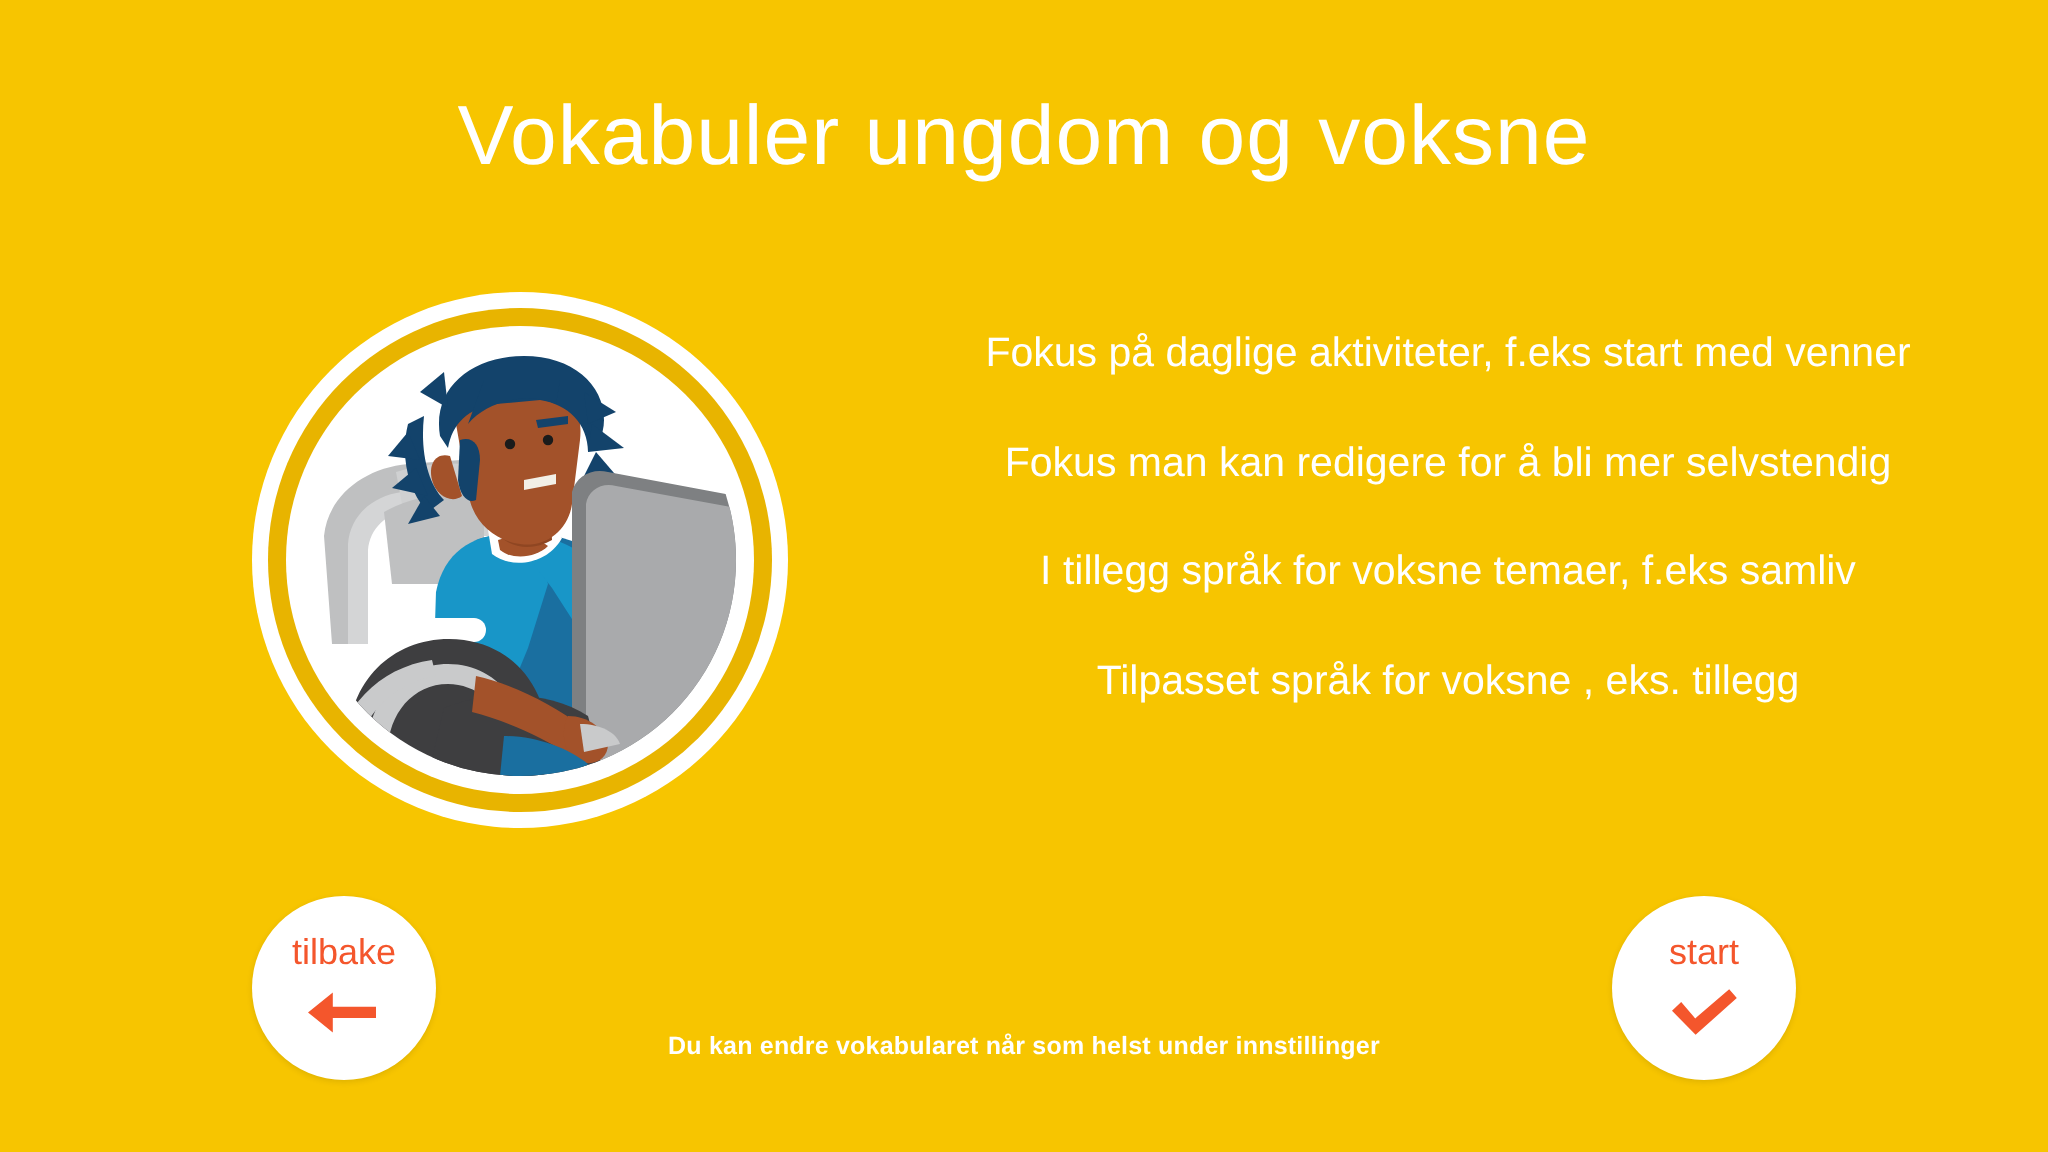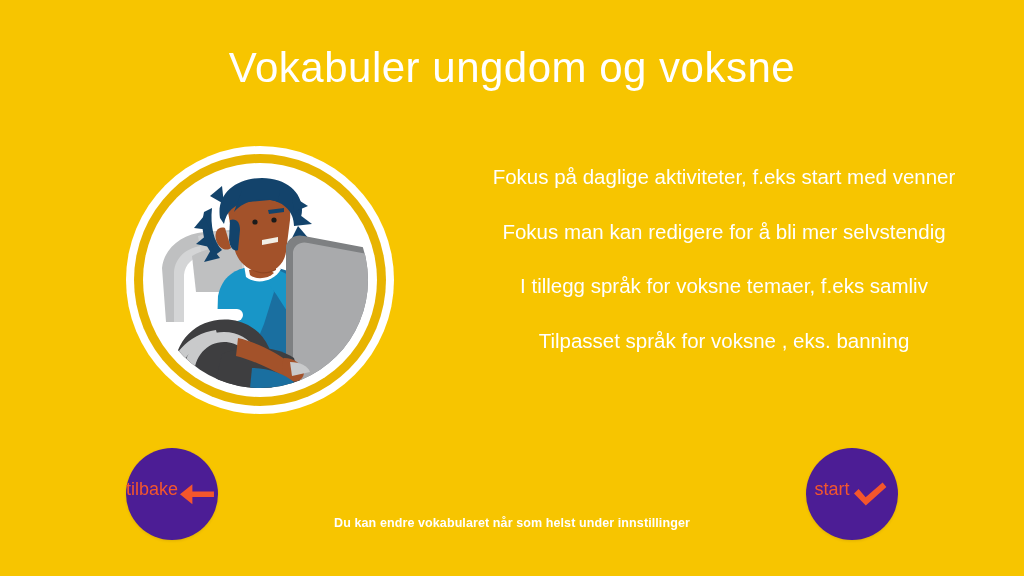--- a/index.html
+++ b/index.html
@@ -91,24 +91,24 @@
     line-height: 54.5px;
     white-space: nowrap;
   }
 
   
   .circle-button {
     position: absolute;
     width: 92px;
     height: 92px;
     border-radius: 50%;
-    background: #4c1d95;
+    background: #ffffff;
     box-shadow: 0 1px 3px rgba(0,0,0,0.10);
     display: flex;
-    flex-direction: row;
+    flex-direction: column;
     align-items: center;
     justify-content: center;
     cursor: pointer;
   }
   #back-button  { left: 126px; top: 448px; }
   #start-button { left: 806px; top: 448px; }
 
   .btn-label {
     color: #F4562C;
     font-size: 18px;
@@ -210,21 +210,21 @@
 
         <path d="M100 196 C116 196 132 202 142 210 L138 216 L98 216 Z" fill="#1A6FA0"></path>
       </svg>
     </div>
   </div>
 
   <div id="feature-list">
     <div class="feature-item">Fokus på daglige aktiviteter, f.eks start med venner</div>
     <div class="feature-item">Fokus man kan redigere for å bli mer selvstendig</div>
     <div class="feature-item">I tillegg språk for voksne temaer, f.eks samliv</div>
-    <div class="feature-item">Tilpasset språk for voksne , eks. banning</div>
+    <div class="feature-item">Tilpasset språk for voksne , eks. tillegg</div>
   </div>
 
   <div class="circle-button" id="back-button">
     <div class="btn-label">tilbake</div>
     <div class="btn-icon">
       <svg viewBox="0 0 40 26" xmlns="http://www.w3.org/2000/svg">
         <path d="M36 10.4 L14.4 10.4 L14.4 3.2 L2 13.2 L14.4 23.2 L14.4 16 L36 16 Z" fill="#F4562C"></path>
       </svg>
     </div>
   </div>

